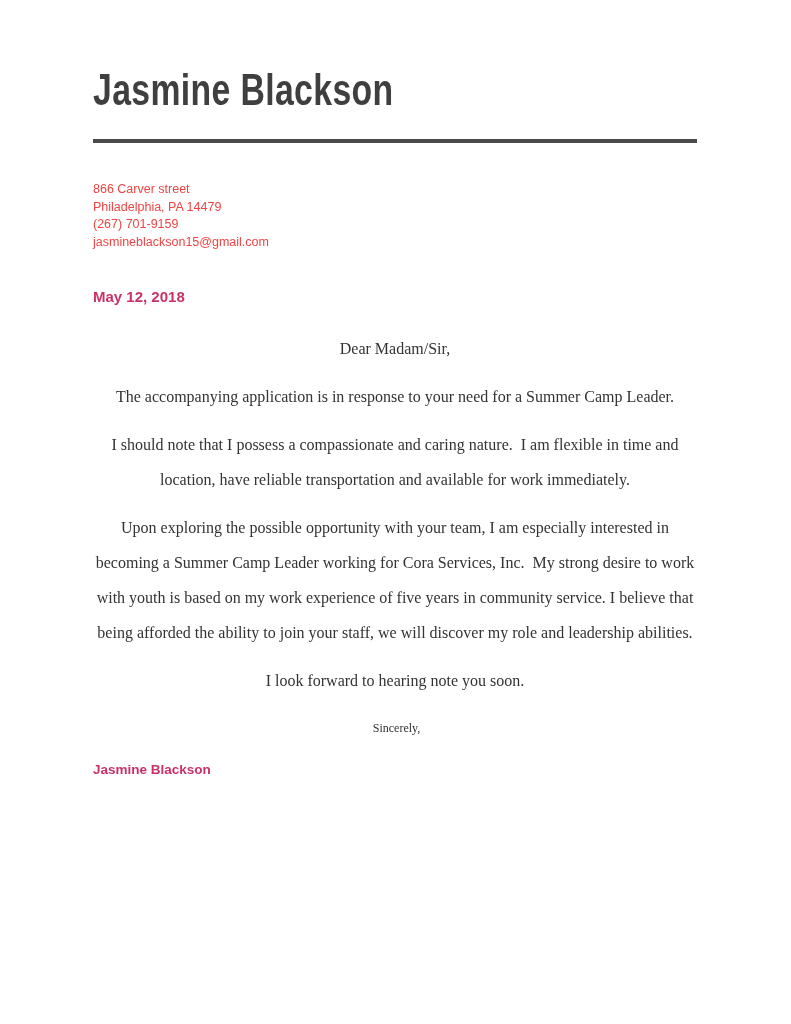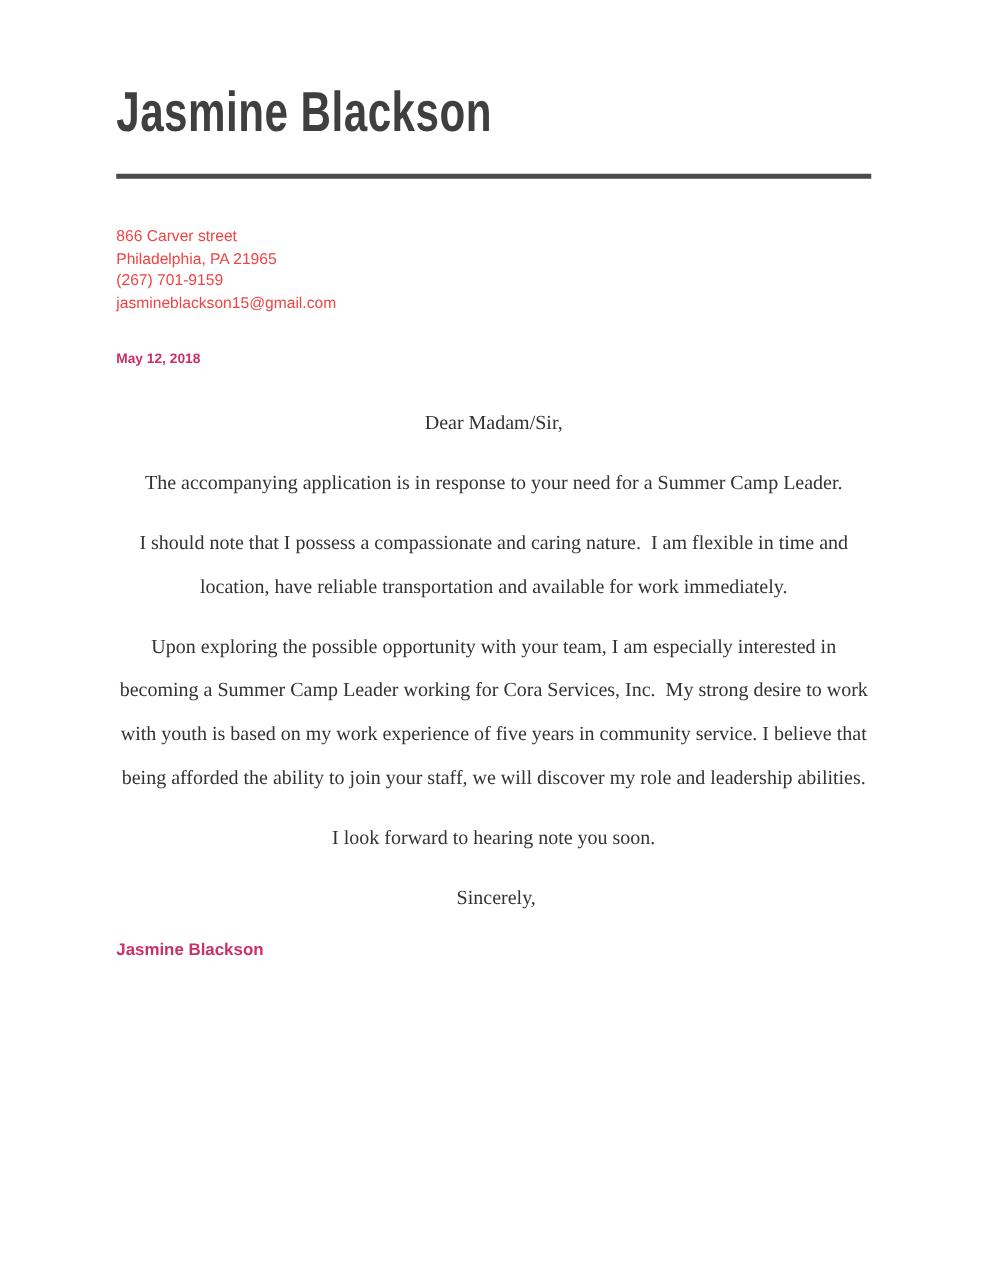--- a/index.html
+++ b/index.html
@@ -41,42 +41,42 @@
     border: none;
   }
   .contact-block {
     margin-top: 38px;
     font-size: 12.5px;
     line-height: 17.5px;
     color: #ef4444;
     font-family: "Liberation Sans", sans-serif;
   }
   .letter-date {
-    margin-top: 27px;
-    font-size: 11px;
+    margin-top: 37px;
+    font-size: 15px;
     line-height: 18px;
     font-weight: bold;
     color: #cb3169;
     font-family: "Liberation Sans", sans-serif;
   }
   .letter-body {
     margin-top: 25px;
     font-family: "Liberation Serif", serif;
     font-size: 16px;
     line-height: 35px;
     color: #333333;
     text-align: center;
   }
   .letter-body p {
     margin: 0 0 13px 0;
     white-space: pre-wrap;
   }
   .letter-closing {
     font-family: "Liberation Serif", serif;
-    font-size: 16px;
+    font-size: 12px;
     line-height: 35px;
     color: #333333;
     margin: 0;
     white-space: pre-wrap;
   }
   .letter-signature {
     margin-top: 15px;
     font-family: "Liberation Sans", sans-serif;
     font-size: 13.5px;
     line-height: 18px;
@@ -88,21 +88,21 @@
 <body>
 
 <div class="page">
 
   <h1 class="sender-name">Jasmine Blackson</h1>
 
   <div class="header-divider"></div>
 
   <div class="contact-block">
     <div>866 Carver street</div>
-    <div>Philadelphia, PA 21965</div>
+    <div>Philadelphia, PA 14479</div>
     <div>(267) 701-9159</div>
     <div>jasmineblackson15@gmail.com</div>
   </div>
 
   <div class="letter-date">May 12, 2018</div>
 
   <div class="letter-body">
     <p>Dear Madam/Sir,</p>
     <p>The accompanying application is in response to your need for a Summer Camp Leader.</p>
     <p>I should note that I possess a compassionate and caring nature.  I am flexible in time and location, have reliable transportation and available for work immediately.</p>

